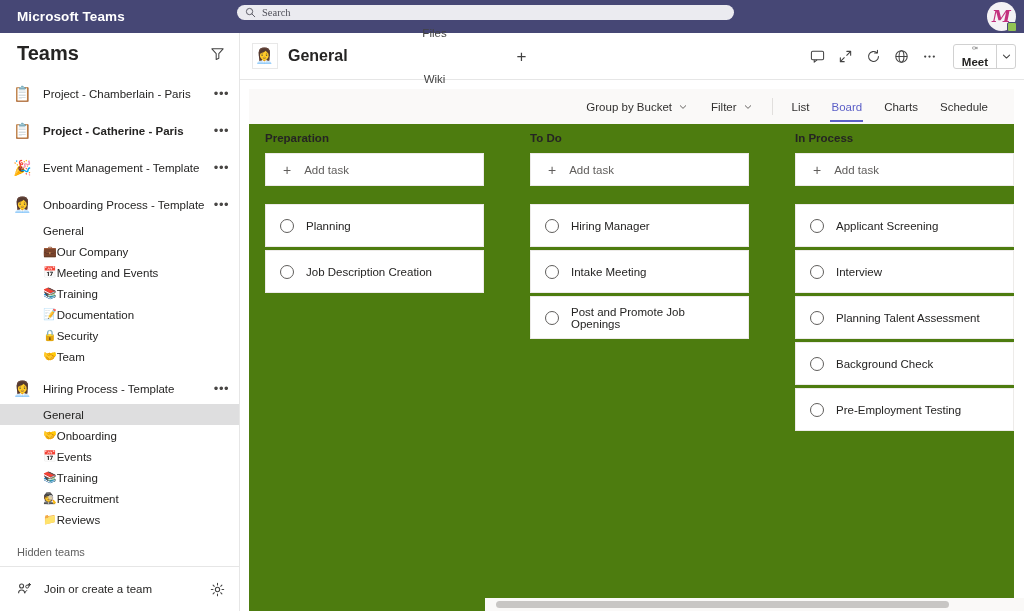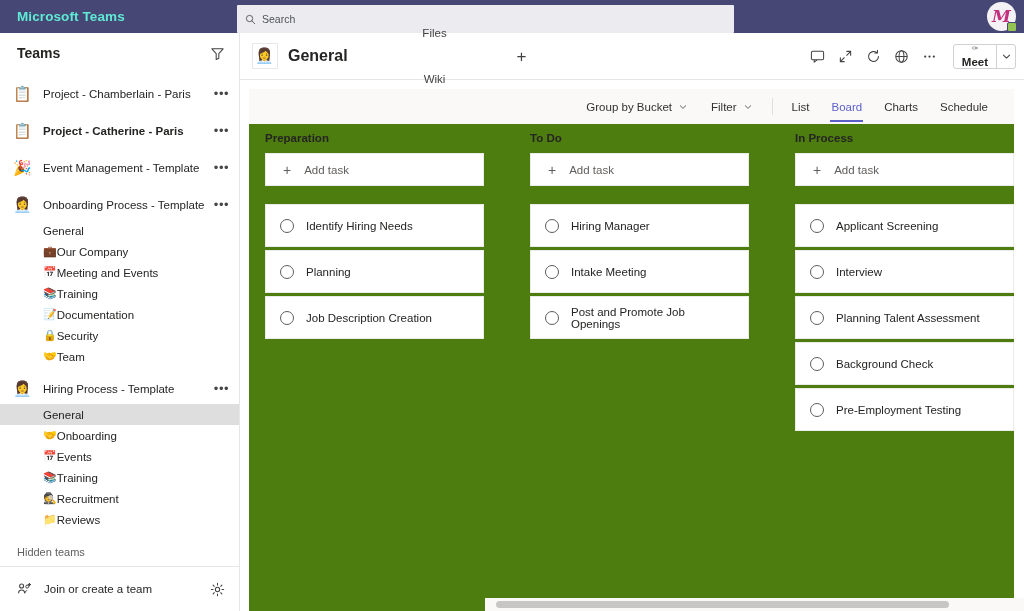--- a/index.html
+++ b/index.html
@@ -11,29 +11,29 @@
   }
 
   
   #topbar {
     height: 33px; width: 1024px;
     background: #464775;
     display: flex; align-items: center;
     position: relative;
   }
   #brand {
-    color: #5eead4; font-size: 13.5px; font-weight: 600;
+    color: #ffffff; font-size: 13.5px; font-weight: 600;
     margin-left: 17px; letter-spacing: .1px;
     white-space: nowrap;
   }
   #searchbox {
     position: absolute; left: 237px; top: 5px;
-    width: 497px; height: 28px;
-    background: #ebebf0; border-radius: 1px;
-    display: flex; align-items: center; padding-left: 8px;
+    width: 497px; height: 15px;
+    background: #ebebf0; border-radius: 8px;
+    display: flex; align-items: center; padding-left: 8px; font-family: Liberation Serif, serif;
   }
   #searchbox .mag { width: 11px; height: 11px; flex: none; }
   #search-text {
     font-size: 10.5px; color: #50505a; margin-left: 6px;
     white-space: nowrap;
   }
   #avatar-wrap {
     position: absolute; right: 8px; top: 2px;
     width: 29px; height: 29px;
   }
@@ -62,21 +62,21 @@
     width: 240px; height: 578px;
     background: #ffffff;
     border-right: 1px solid #e6e6e6;
     position: relative;
     display: flex; flex-direction: column;
   }
   #sidebar-head {
     height: 40px; display: flex; align-items: center;
     padding: 0 14px 0 17px; flex: none;
   }
-  #sidebar-title { font-size: 14px; font-weight: 700; color: #252423; }
+  #sidebar-title { font-size: 20px; font-weight: 700; color: #252423; }
   #filter-icon { margin-left: auto; width: 15px; height: 15px; cursor: pointer; }
 
   #sidebar-scroll {
     flex: 1; overflow: hidden; padding-top: 5px;
   }
 
   .team-row {
     height: 31px; display: flex; align-items: center;
     padding-left: 12px; padding-right: 10px;
     cursor: pointer;
@@ -501,24 +501,20 @@
 
       <div id="board">
           <div class="bucket">
             <div class="bucket-title">Preparation</div>
             <div class="add-task">
               <span class="add-plus">+</span>
               <span class="add-label">Add task</span>
             </div>
             <div class="task-card">
               <span class="task-check"></span>
-              <span class="task-label">Identify Hiring Needs</span>
-            </div>
-            <div class="task-card">
-              <span class="task-check"></span>
               <span class="task-label">Planning</span>
             </div>
             <div class="task-card">
               <span class="task-check"></span>
               <span class="task-label">Job Description Creation</span>
             </div>
           </div>
           <div class="bucket">
             <div class="bucket-title">To Do</div>
             <div class="add-task">

